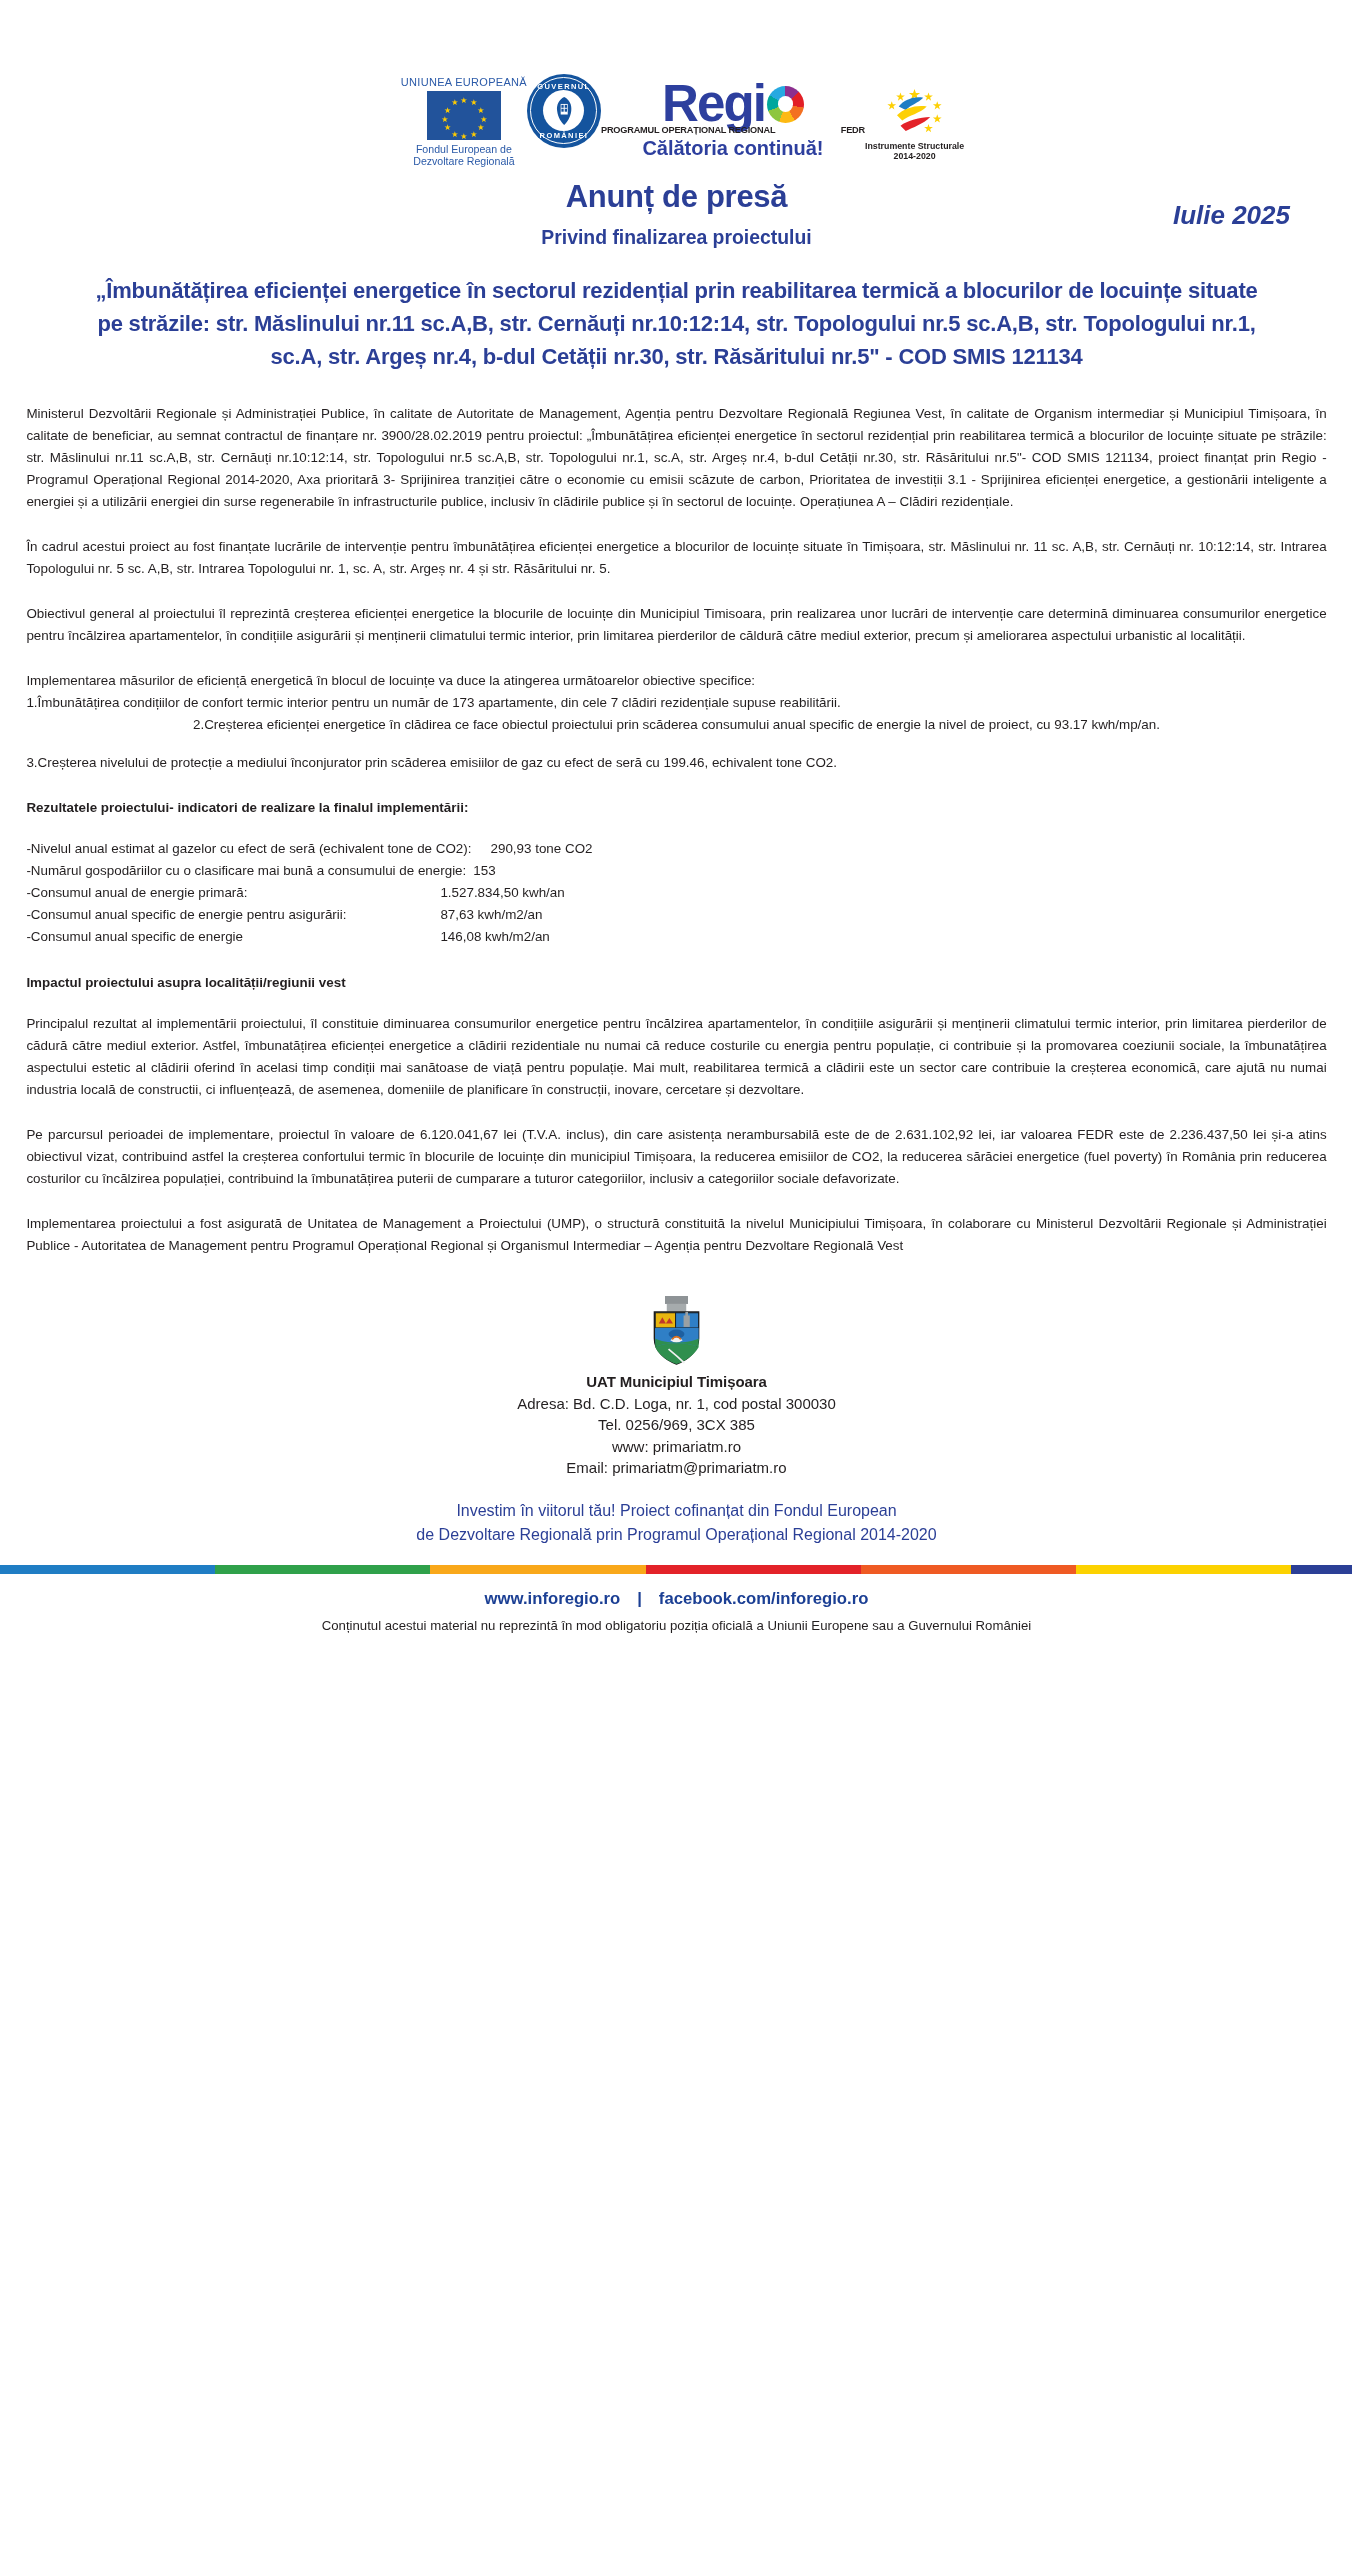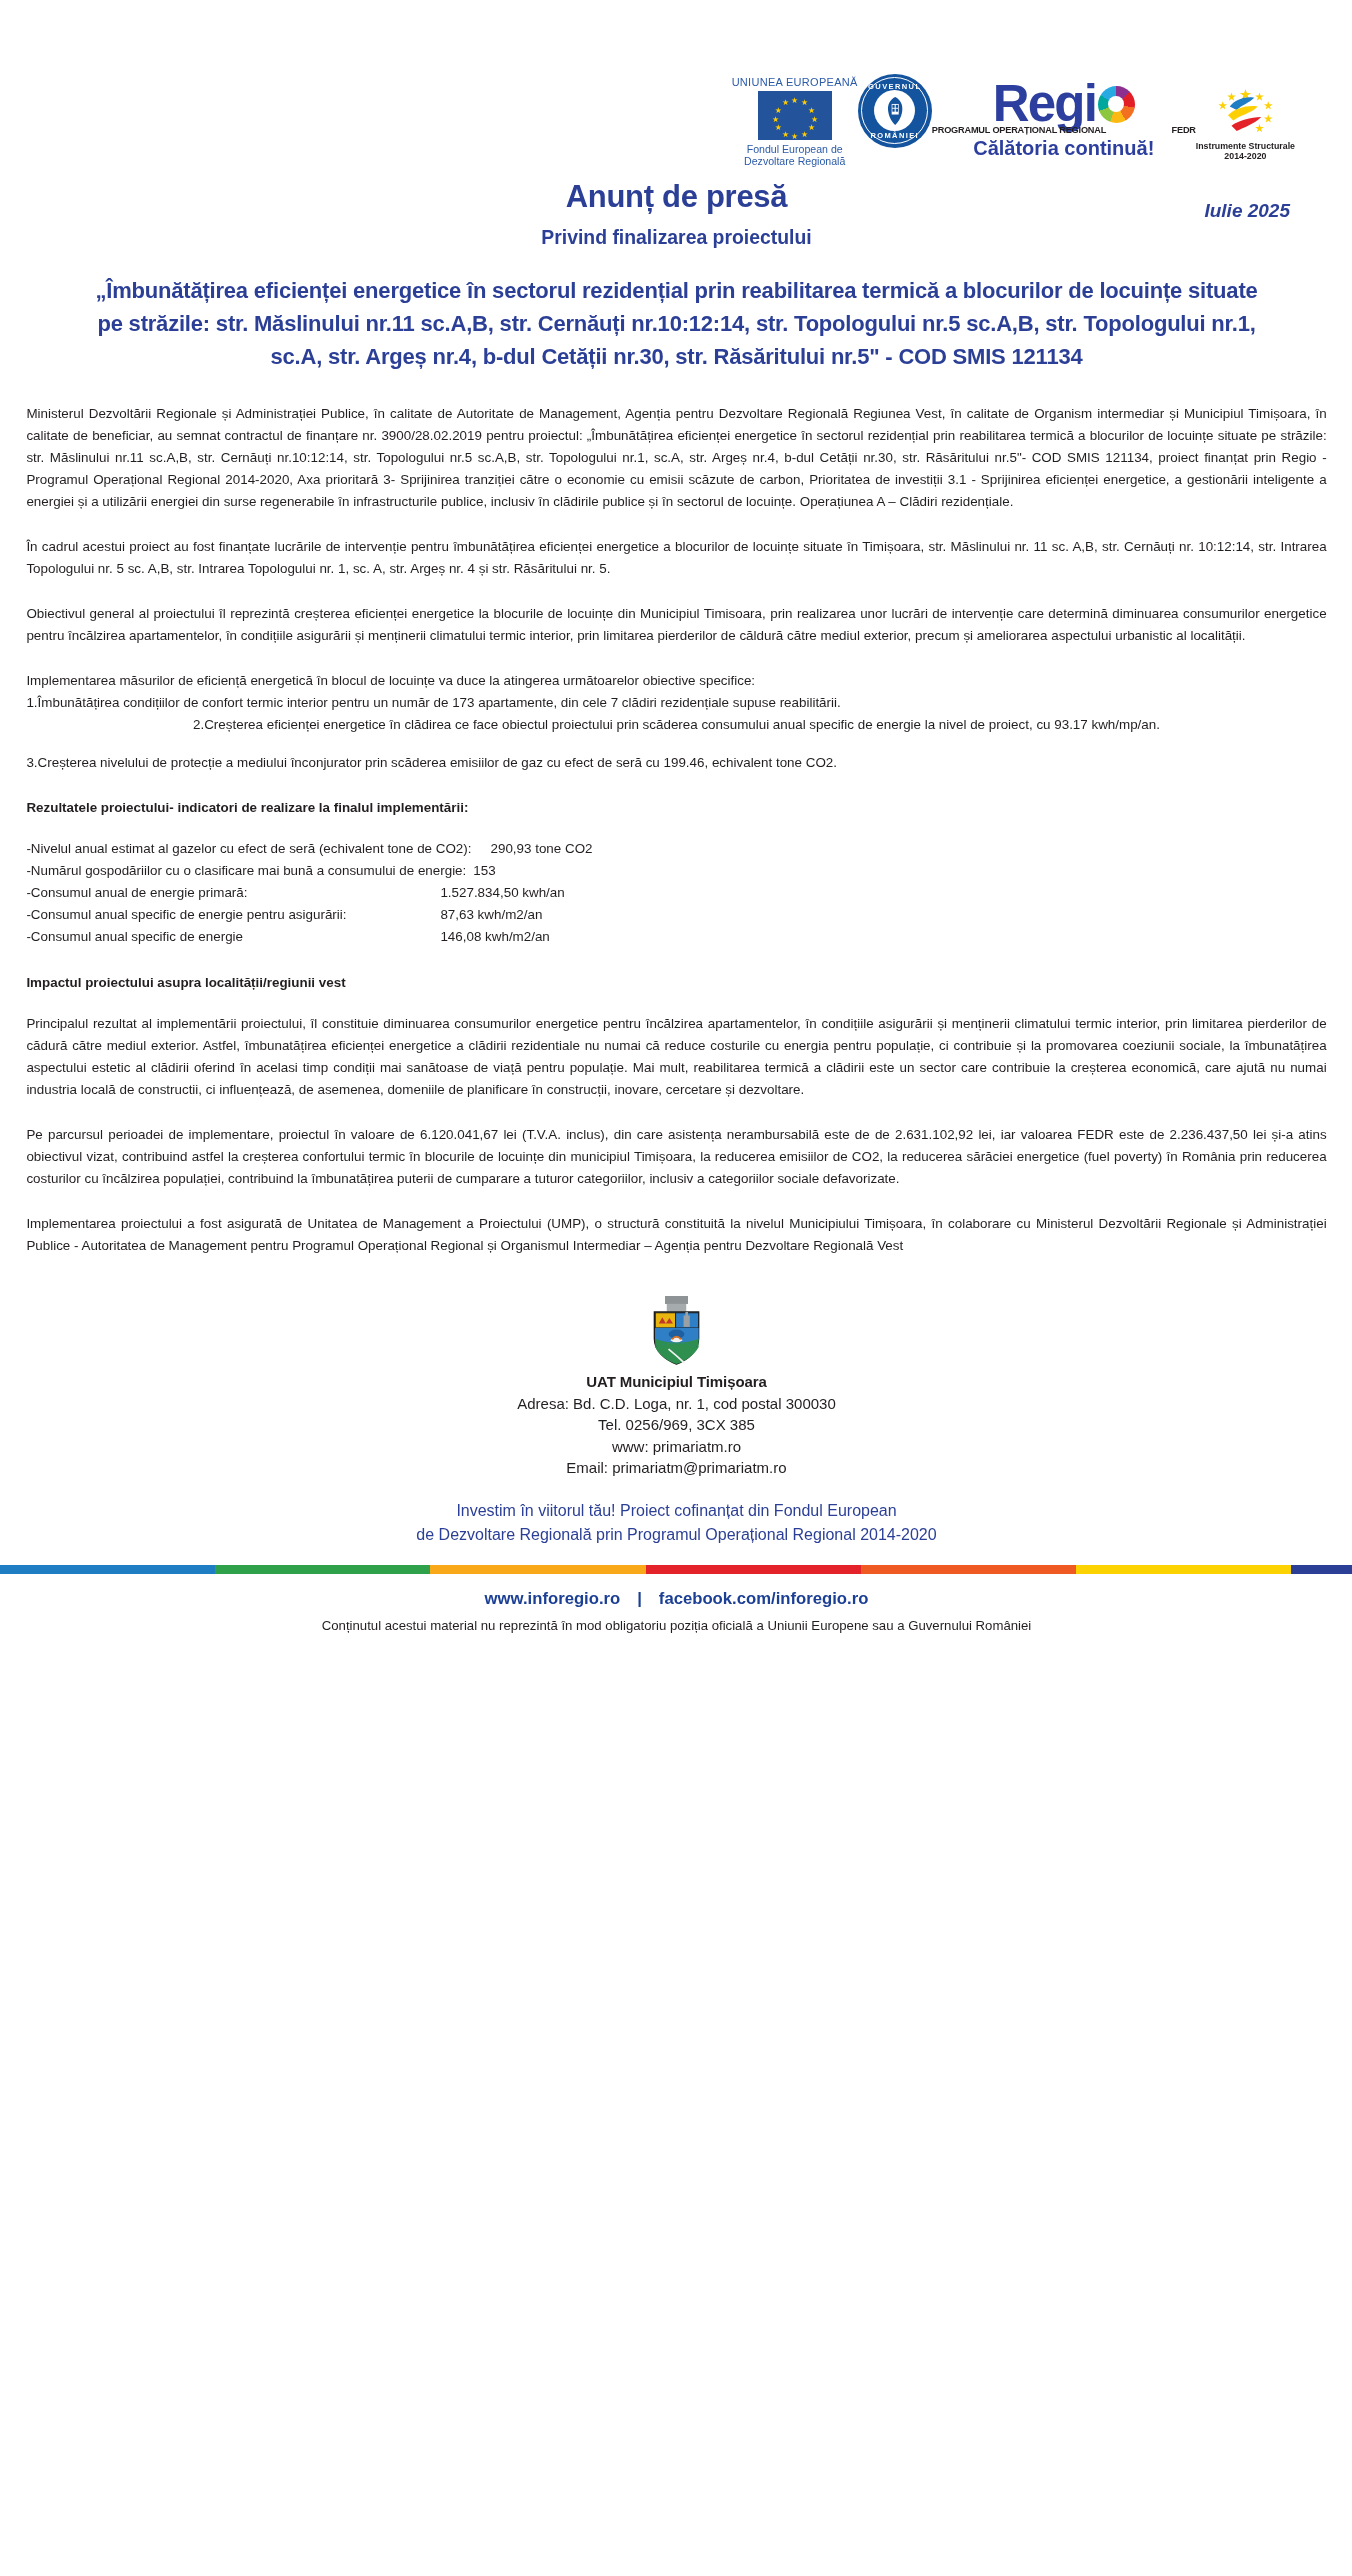--- a/index.html
+++ b/index.html
@@ -16,21 +16,21 @@
     min-height:2576px;
     box-sizing:border-box;
     padding:0 0 0 0;
     background:#fff;
   }
 
   
   .logo-row{
     display:flex;
     align-items:flex-end;
-    justify-content:flex-end;
+    justify-content:center;
     padding:48px 58px 0 58px;
     box-sizing:border-box;
     height:167px;
     margin-left:12px;
   }
   .logo-cell{display:flex;flex-direction:column;align-items:center;}
 
   
   .eu-top{
     font-size:11px;letter-spacing:0.3px;color:#2b5aa8;
@@ -110,21 +110,21 @@
   
   .title-row{
     position:relative;padding:12.3px 58px 0 58px;
   }
   .anunt{
     text-align:center;font-size:31px;font-weight:bold;color:#2b3f96;
     letter-spacing:-0.3px;
   }
   .iulie{
     position:absolute;right:63px;top:33px;
-    font-size:19px;font-weight:bold;font-style:italic;color:#2b3f96;
+    font-size:26px;font-weight:bold;font-style:italic;color:#2b3f96;
   }
   .privind{
     text-align:center;font-size:19.4px;font-weight:bold;color:#2b3f96;
     margin-top:10.6px;
   }
   .project-title{
     text-align:center;font-size:22px;font-weight:bold;color:#2b3f96;
     line-height:33px;margin:25px 32px 0 32px;letter-spacing:-0.2px;
   }
 

